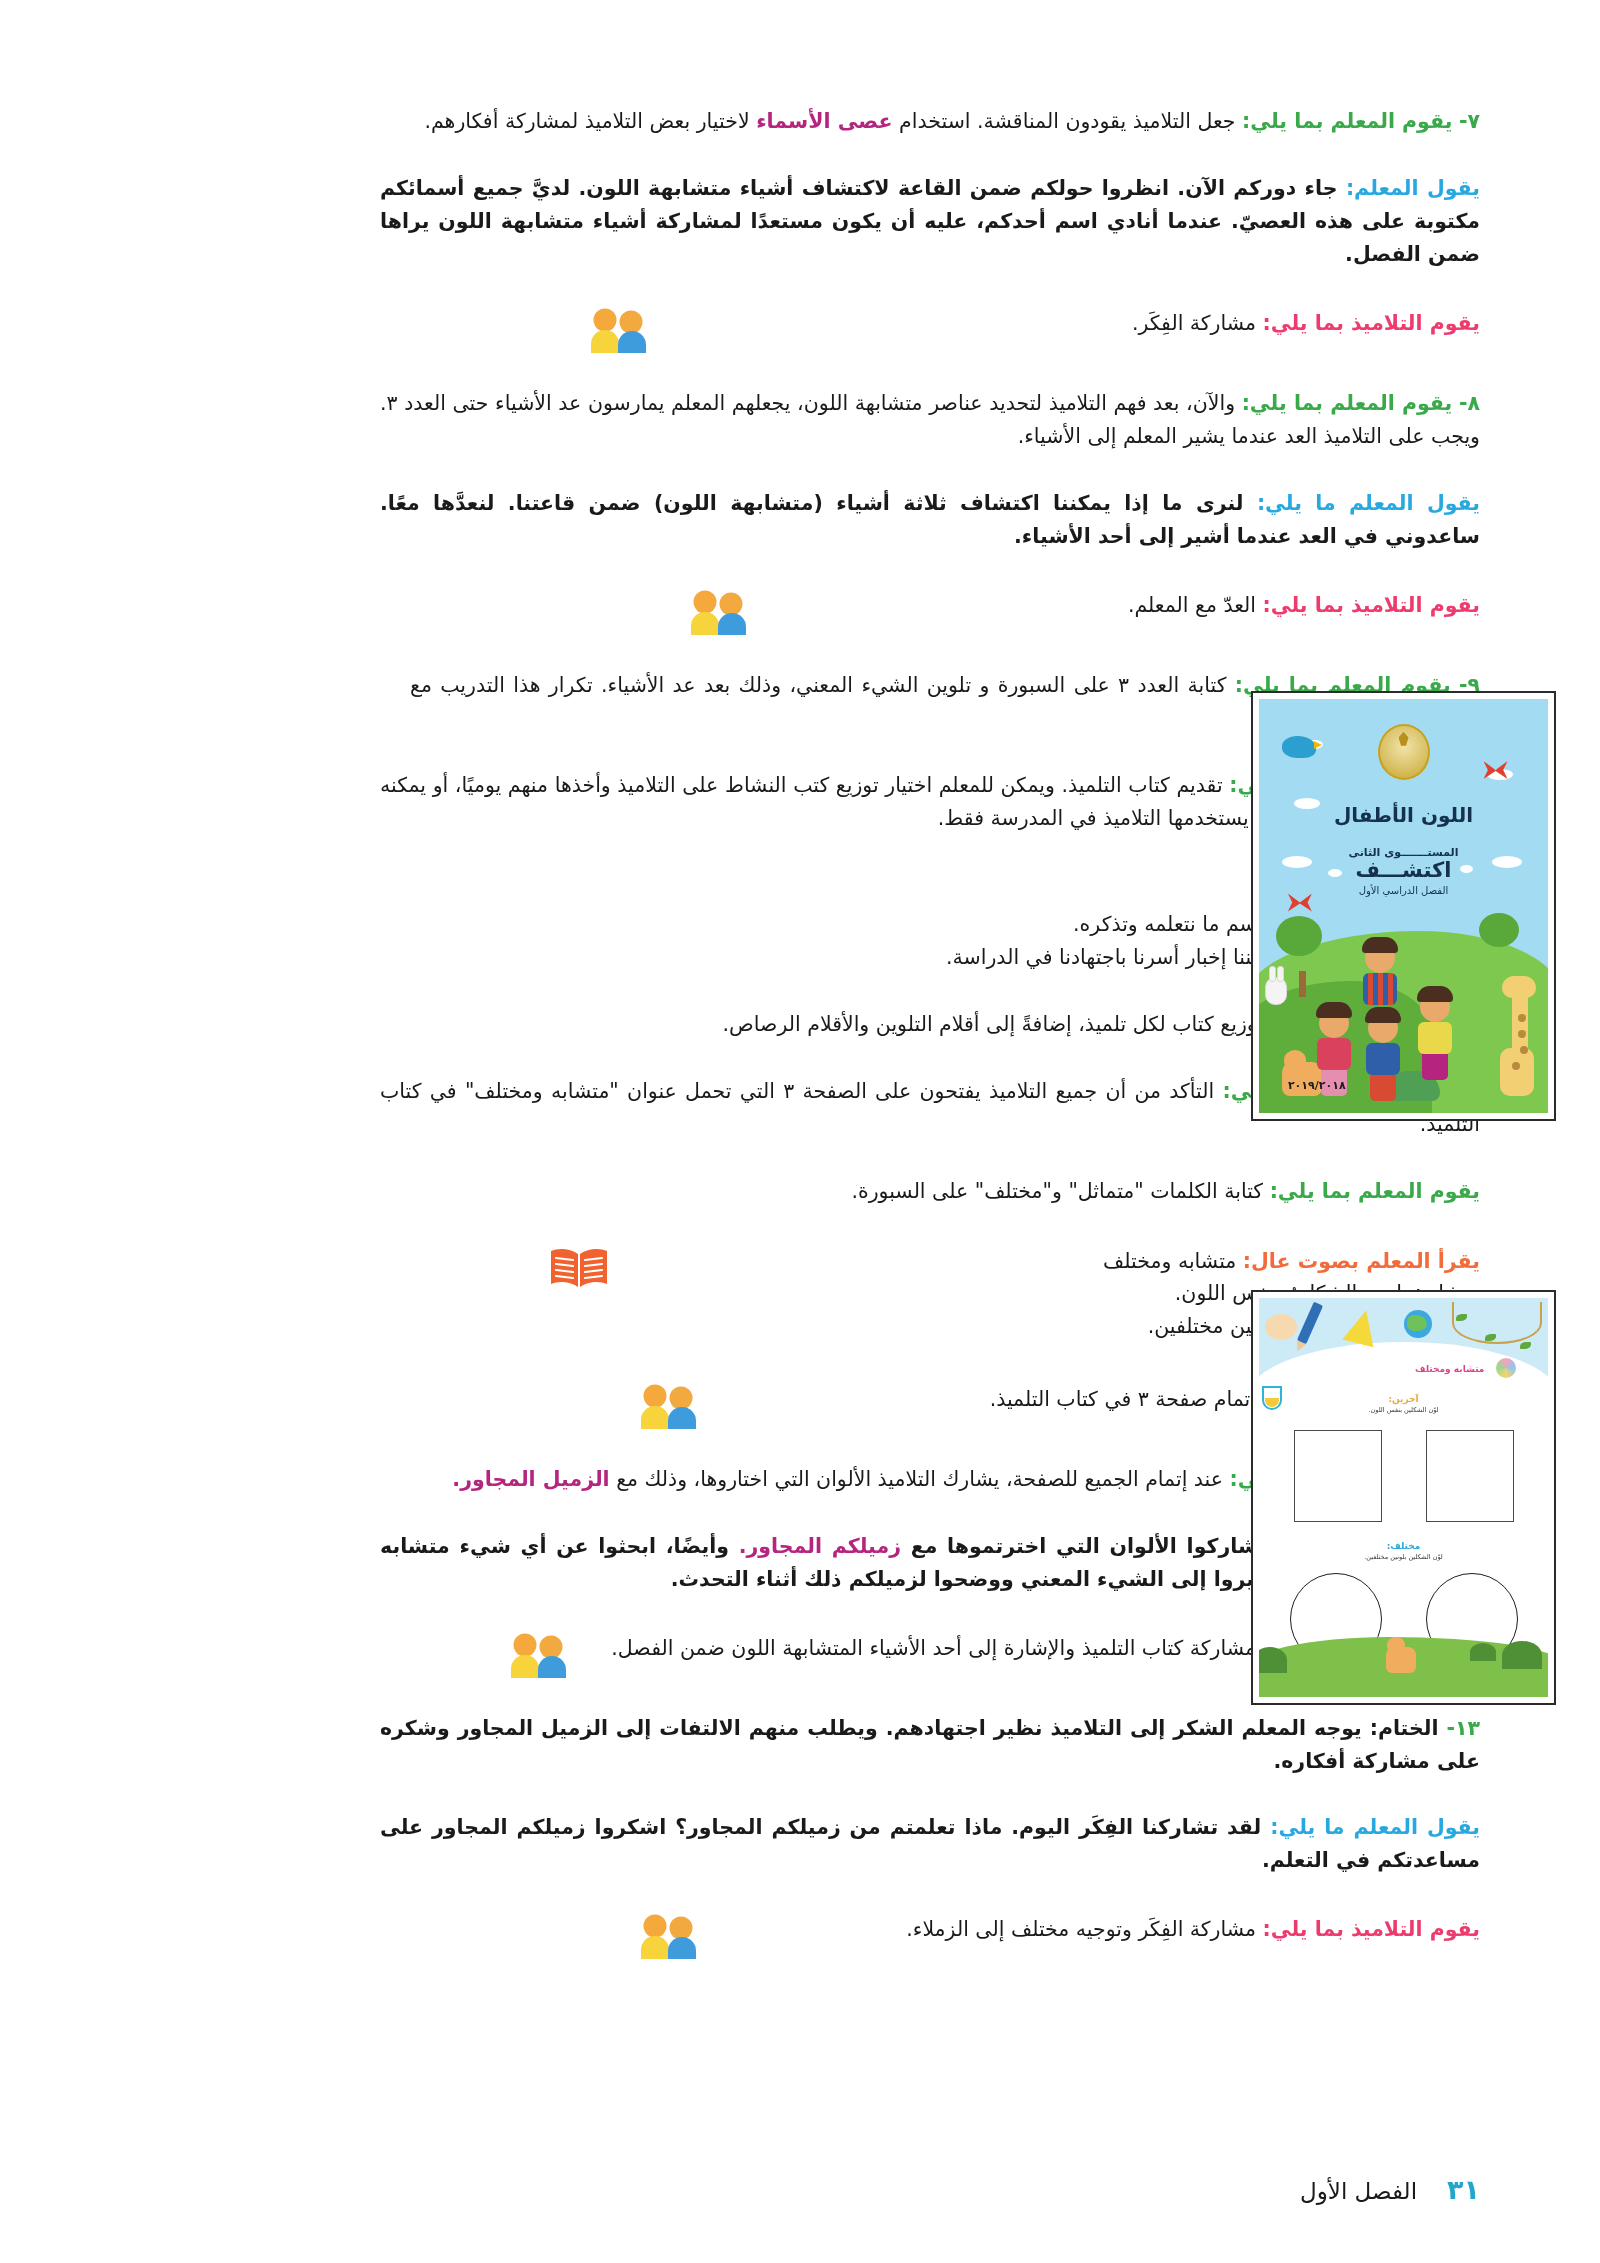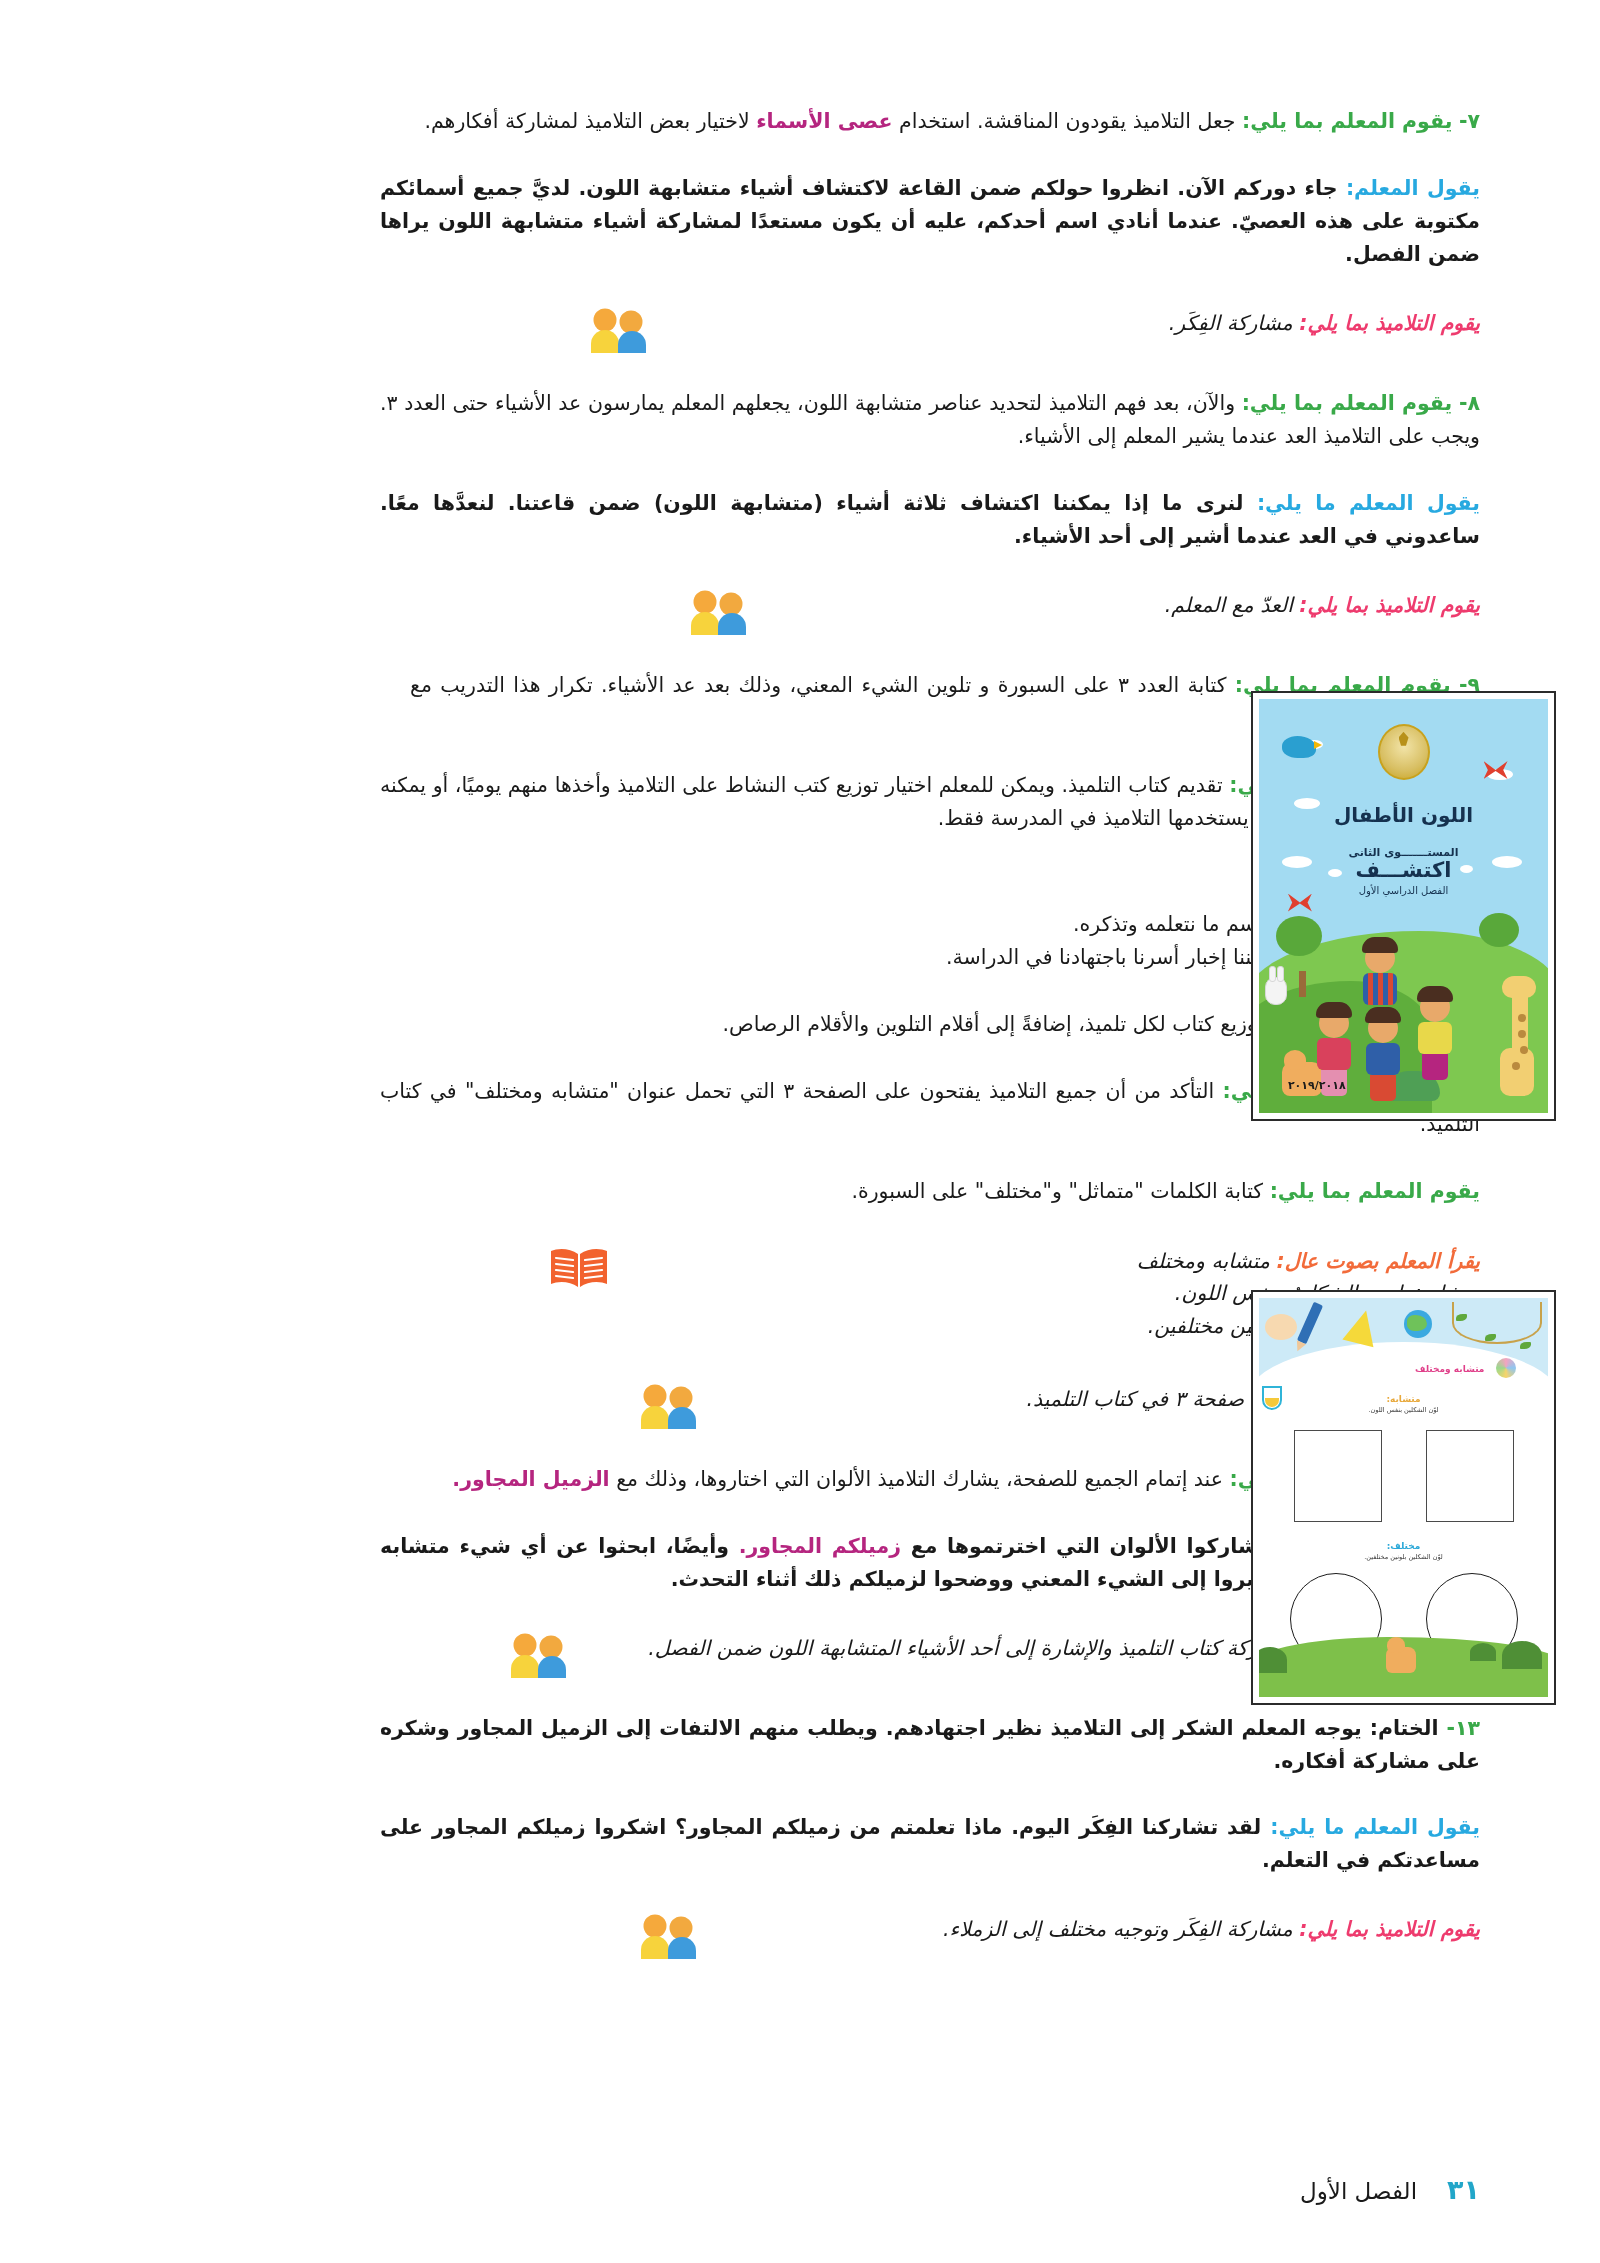--- a/index.html
+++ b/index.html
@@ -63,21 +63,20 @@
   .says.narrow { text-align: right; text-align-last: right; }
 
   
   .icon-row {
     display: flex;
     flex-direction: row-reverse;
     align-items: flex-start;
     justify-content: space-between;
     gap: 16px;
     margin: 0 0 34px 0;
-    font-style: italic;
   }
   .icon-row .icon-slot {
     flex: 0 0 auto;
     width: 70px;
     padding-top: 2px;
   }
   .icon-row .row-text {
     flex: 1 1 auto;
     font-size: 20.5px;
     line-height: 1.6;
@@ -649,21 +648,21 @@
     <div class="ws-flask"></div>
     <div class="ws-vine"></div>
     <div class="ws-leaf" style="right:6%;top:11%;"></div>
     <div class="ws-leaf" style="right:18%;top:9%;"></div>
     <div class="ws-leaf" style="right:28%;top:4%;"></div>
 
     <div class="ws-dot"></div>
     <div class="ws-title">متشابه ومختلف</div>
 
     <div class="ws-sec" style="top:24%;">
-      <div class="h amber">متشابه:</div>
+      <div class="h amber">آخرين:</div>
       <div class="p">لوّن الشكلين بنفس اللون.</div>
     </div>
 
     <div class="ws-squares" style="top:33%;">
       <div class="ws-sq"></div>
       <div class="ws-sq"></div>
     </div>
 
     <div class="ws-sec" style="top:61%;">
       <div class="h blue">مختلف:</div>

